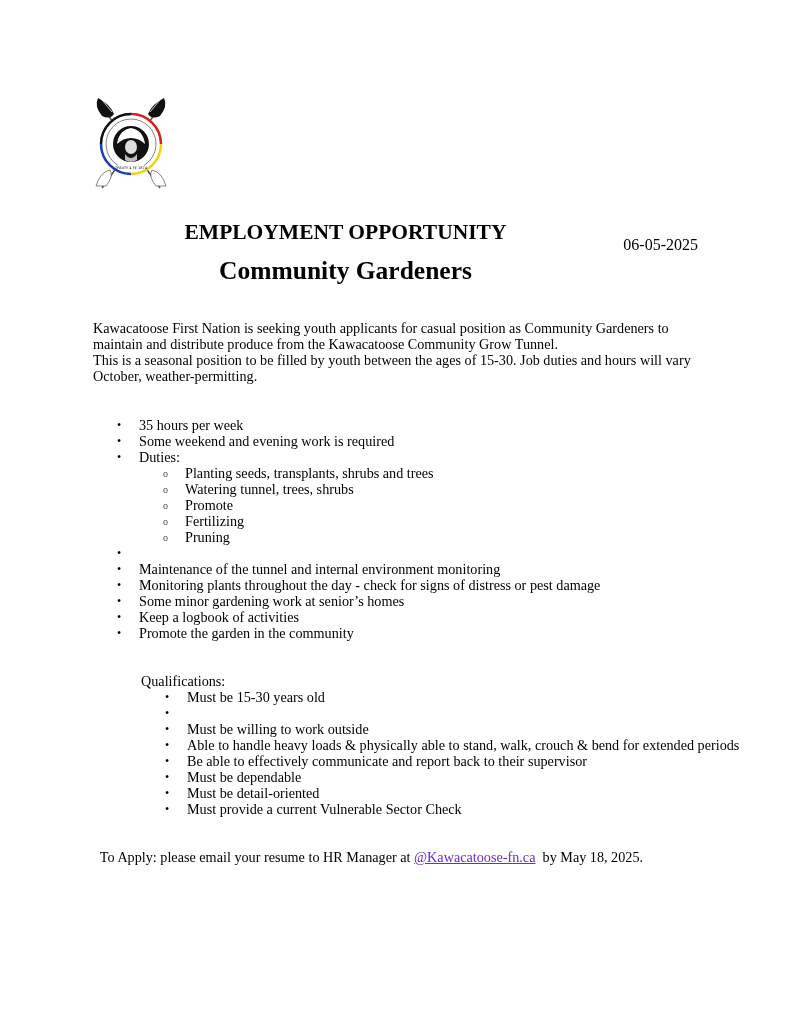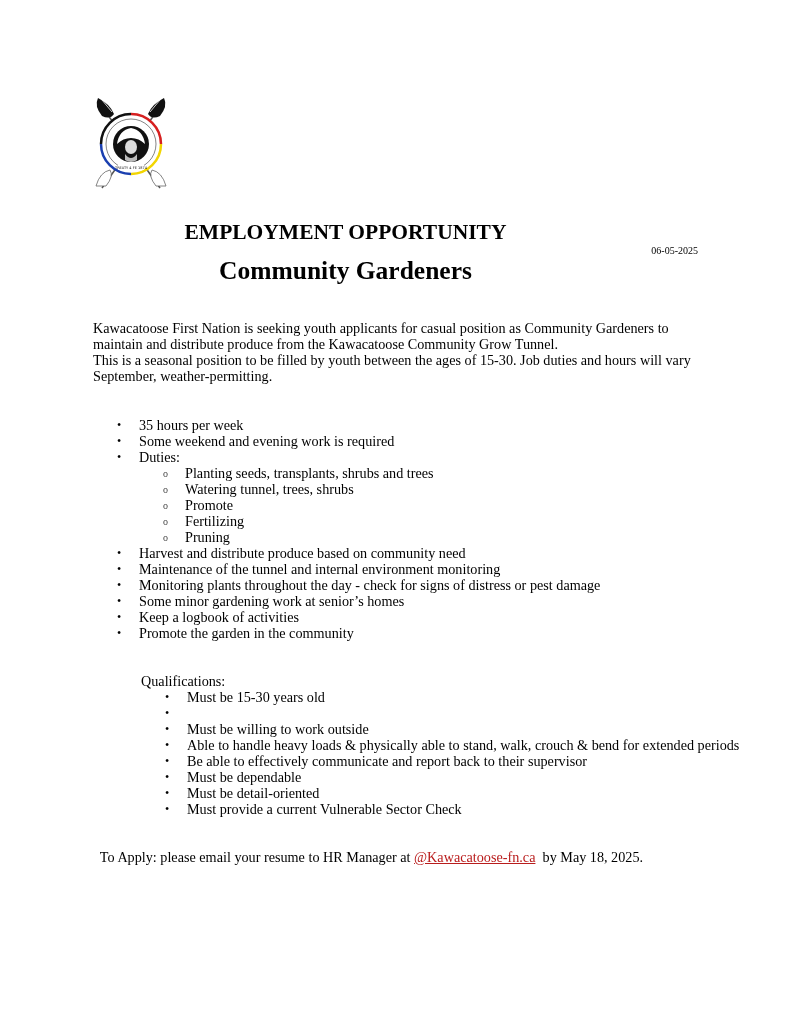--- a/index.html
+++ b/index.html
@@ -36,22 +36,22 @@
       left: -50px;
     }
     .h-title {
       top: 256px;
       font-size: 25.5px;
       left: -50px;
     }
     .date {
       position: absolute;
       right: 93px;
-      top: 245px;
-      font-size: 10px;
+      top: 236px;
+      font-size: 16px;
     }
     .body-text {
       position: absolute;
       left: 93px;
       width: 620px;
       font-size: 14.2px;
       line-height: 16px;
     }
     .p1 { top: 320px; }
     .p2 { top: 352px; }
@@ -94,21 +94,21 @@
       white-space: nowrap;
     }
     .sub-bullet {
       position: absolute;
       left: 24px;
       top: 1px;
       font-size: 10px;
       color: #444;
     }
     .email-link {
-      color: #b91c1c;
+      color: #6d28d9;
       text-decoration: underline;
       cursor: pointer;
     }
   </style>
 </head>
 <body>
 
 <div class="logo">
   <svg width="78" height="100" viewBox="0 0 78 100">
 
@@ -146,38 +146,38 @@
 <div class="date">06-05-2025</div>
 <h2 class="heading h-title">Community Gardeners</h2>
 
 <div class="body-text p1">
   <div>Kawacatoose First Nation is seeking youth applicants for casual position as Community Gardeners to</div>
   <div>maintain and distribute produce from the Kawacatoose Community Grow Tunnel.</div>
 </div>
 
 <div class="body-text p2">
   <div>This is a seasonal position to be filled by youth between the ages of 15-30.  Job duties and hours will vary</div>
-  <div>September, weather-permitting.</div>
+  <div>October, weather-permitting.</div>
 </div>
 
 <div class="body-text desc">
   <ul class="level1">
     <li><span class="bullet">•</span><span>35 hours per week</span></li>
     <li><span class="bullet">•</span><span>Some weekend and evening work is required</span></li>
     <li class="has-sub">
       <div style="height:16px;"><span class="bullet">•</span><span>Duties:</span></div>
       <ul class="level2">
         <li><span class="sub-bullet">o</span><span>Planting seeds, transplants, shrubs and trees</span></li>
         <li><span class="sub-bullet">o</span><span>Watering tunnel, trees, shrubs</span></li>
         <li><span class="sub-bullet">o</span><span>Promote</span></li>
         <li><span class="sub-bullet">o</span><span>Fertilizing</span></li>
         <li><span class="sub-bullet">o</span><span>Pruning</span></li>
       </ul>
     </li>
-    <li><span class="bullet">•</span><span>Harvest and distribute produce based on community need</span></li>
+    <li><span class="bullet">•</span></li>
     <li><span class="bullet">•</span><span>Maintenance of the tunnel and internal environment monitoring</span></li>
     <li><span class="bullet">•</span><span>Monitoring plants throughout the day - check for signs of distress or pest damage</span></li>
     <li><span class="bullet">•</span><span>Some minor gardening work at senior’s homes</span></li>
     <li><span class="bullet">•</span><span>Keep a logbook of activities</span></li>
     <li><span class="bullet">•</span><span>Promote the garden in the community</span></li>
   </ul>
 </div>
 
 <div class="body-text qual">
   <span class="section-label">Qualifications:</span>

